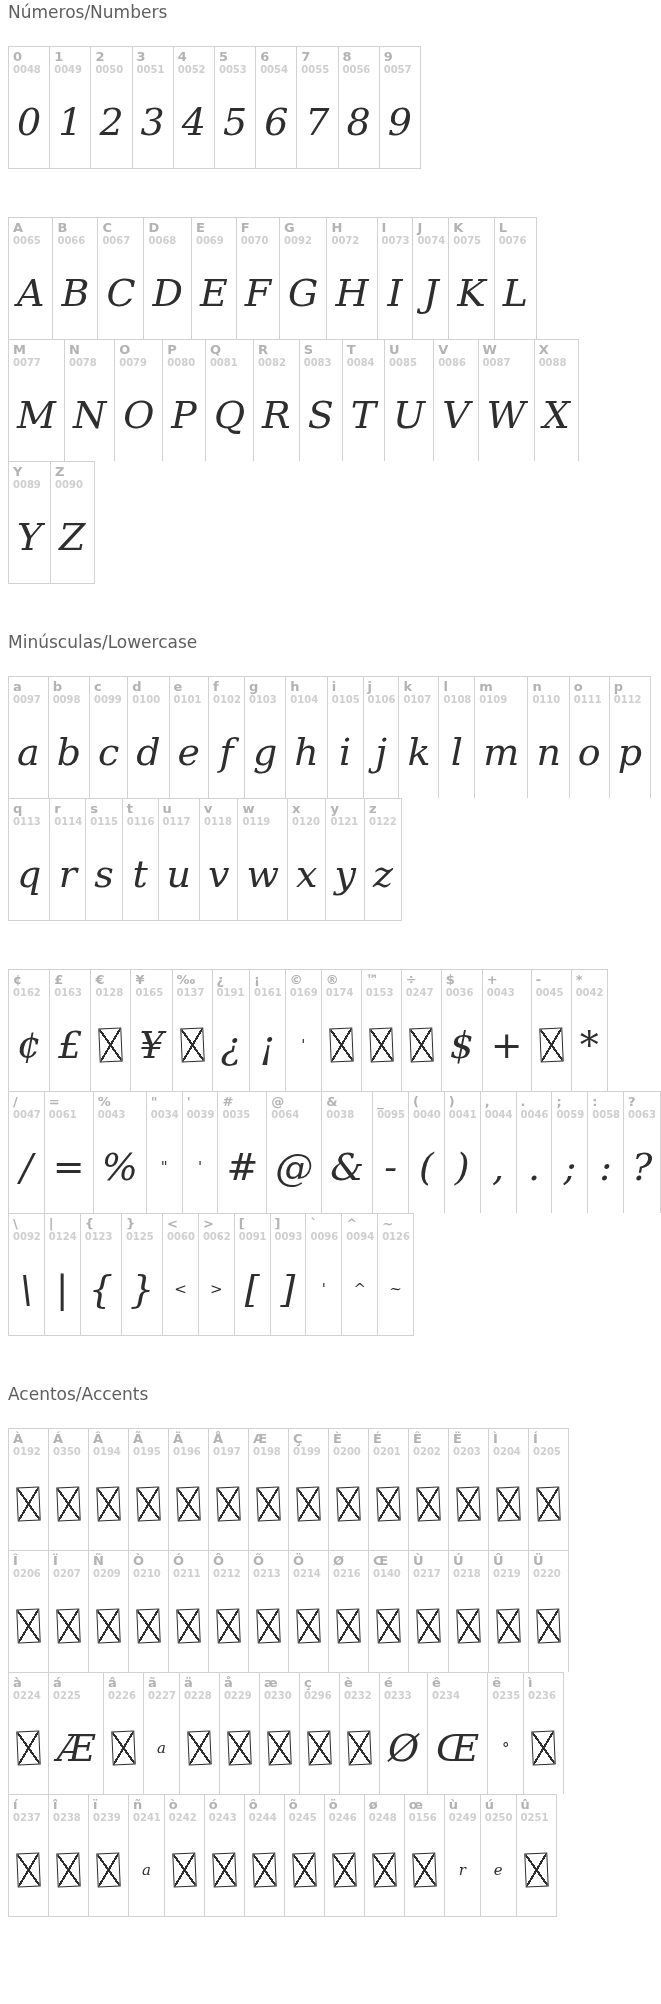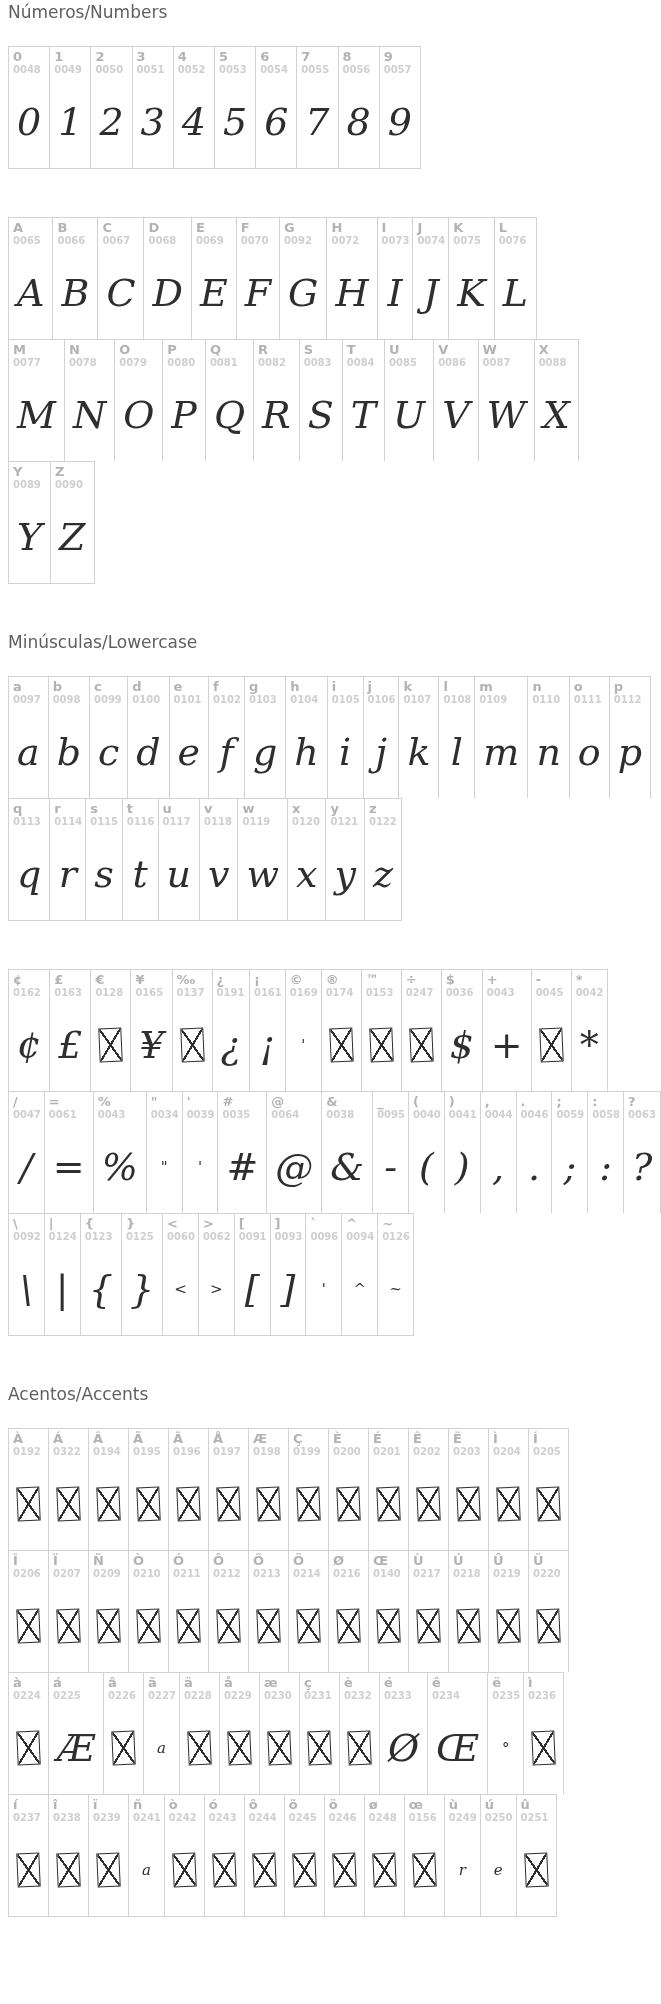--- a/index.html
+++ b/index.html
@@ -808,21 +808,21 @@
             <div class="cell-char">À</div>
             <div class="cell-code">0192</div>
           </div>
           <div class="cell-glyph">
             <span class="missing-box"></span>
           </div>
         </div>
         <div class="cell">
           <div class="cell-head">
             <div class="cell-char">Á</div>
-            <div class="cell-code">0322</div>
+            <div class="cell-code">0350</div>
           </div>
           <div class="cell-glyph">
             <span class="missing-box"></span>
           </div>
         </div>
         <div class="cell">
           <div class="cell-head">
             <div class="cell-char">Â</div>
             <div class="cell-code">0194</div>
           </div>
@@ -1114,21 +1114,21 @@
             <div class="cell-char">æ</div>
             <div class="cell-code">0230</div>
           </div>
           <div class="cell-glyph">
             <span class="missing-box"></span>
           </div>
         </div>
         <div class="cell">
           <div class="cell-head">
             <div class="cell-char">ç</div>
-            <div class="cell-code">0231</div>
+            <div class="cell-code">0296</div>
           </div>
           <div class="cell-glyph">
             <span class="missing-box"></span>
           </div>
         </div>
         <div class="cell">
           <div class="cell-head">
             <div class="cell-char">è</div>
             <div class="cell-code">0232</div>
           </div>

